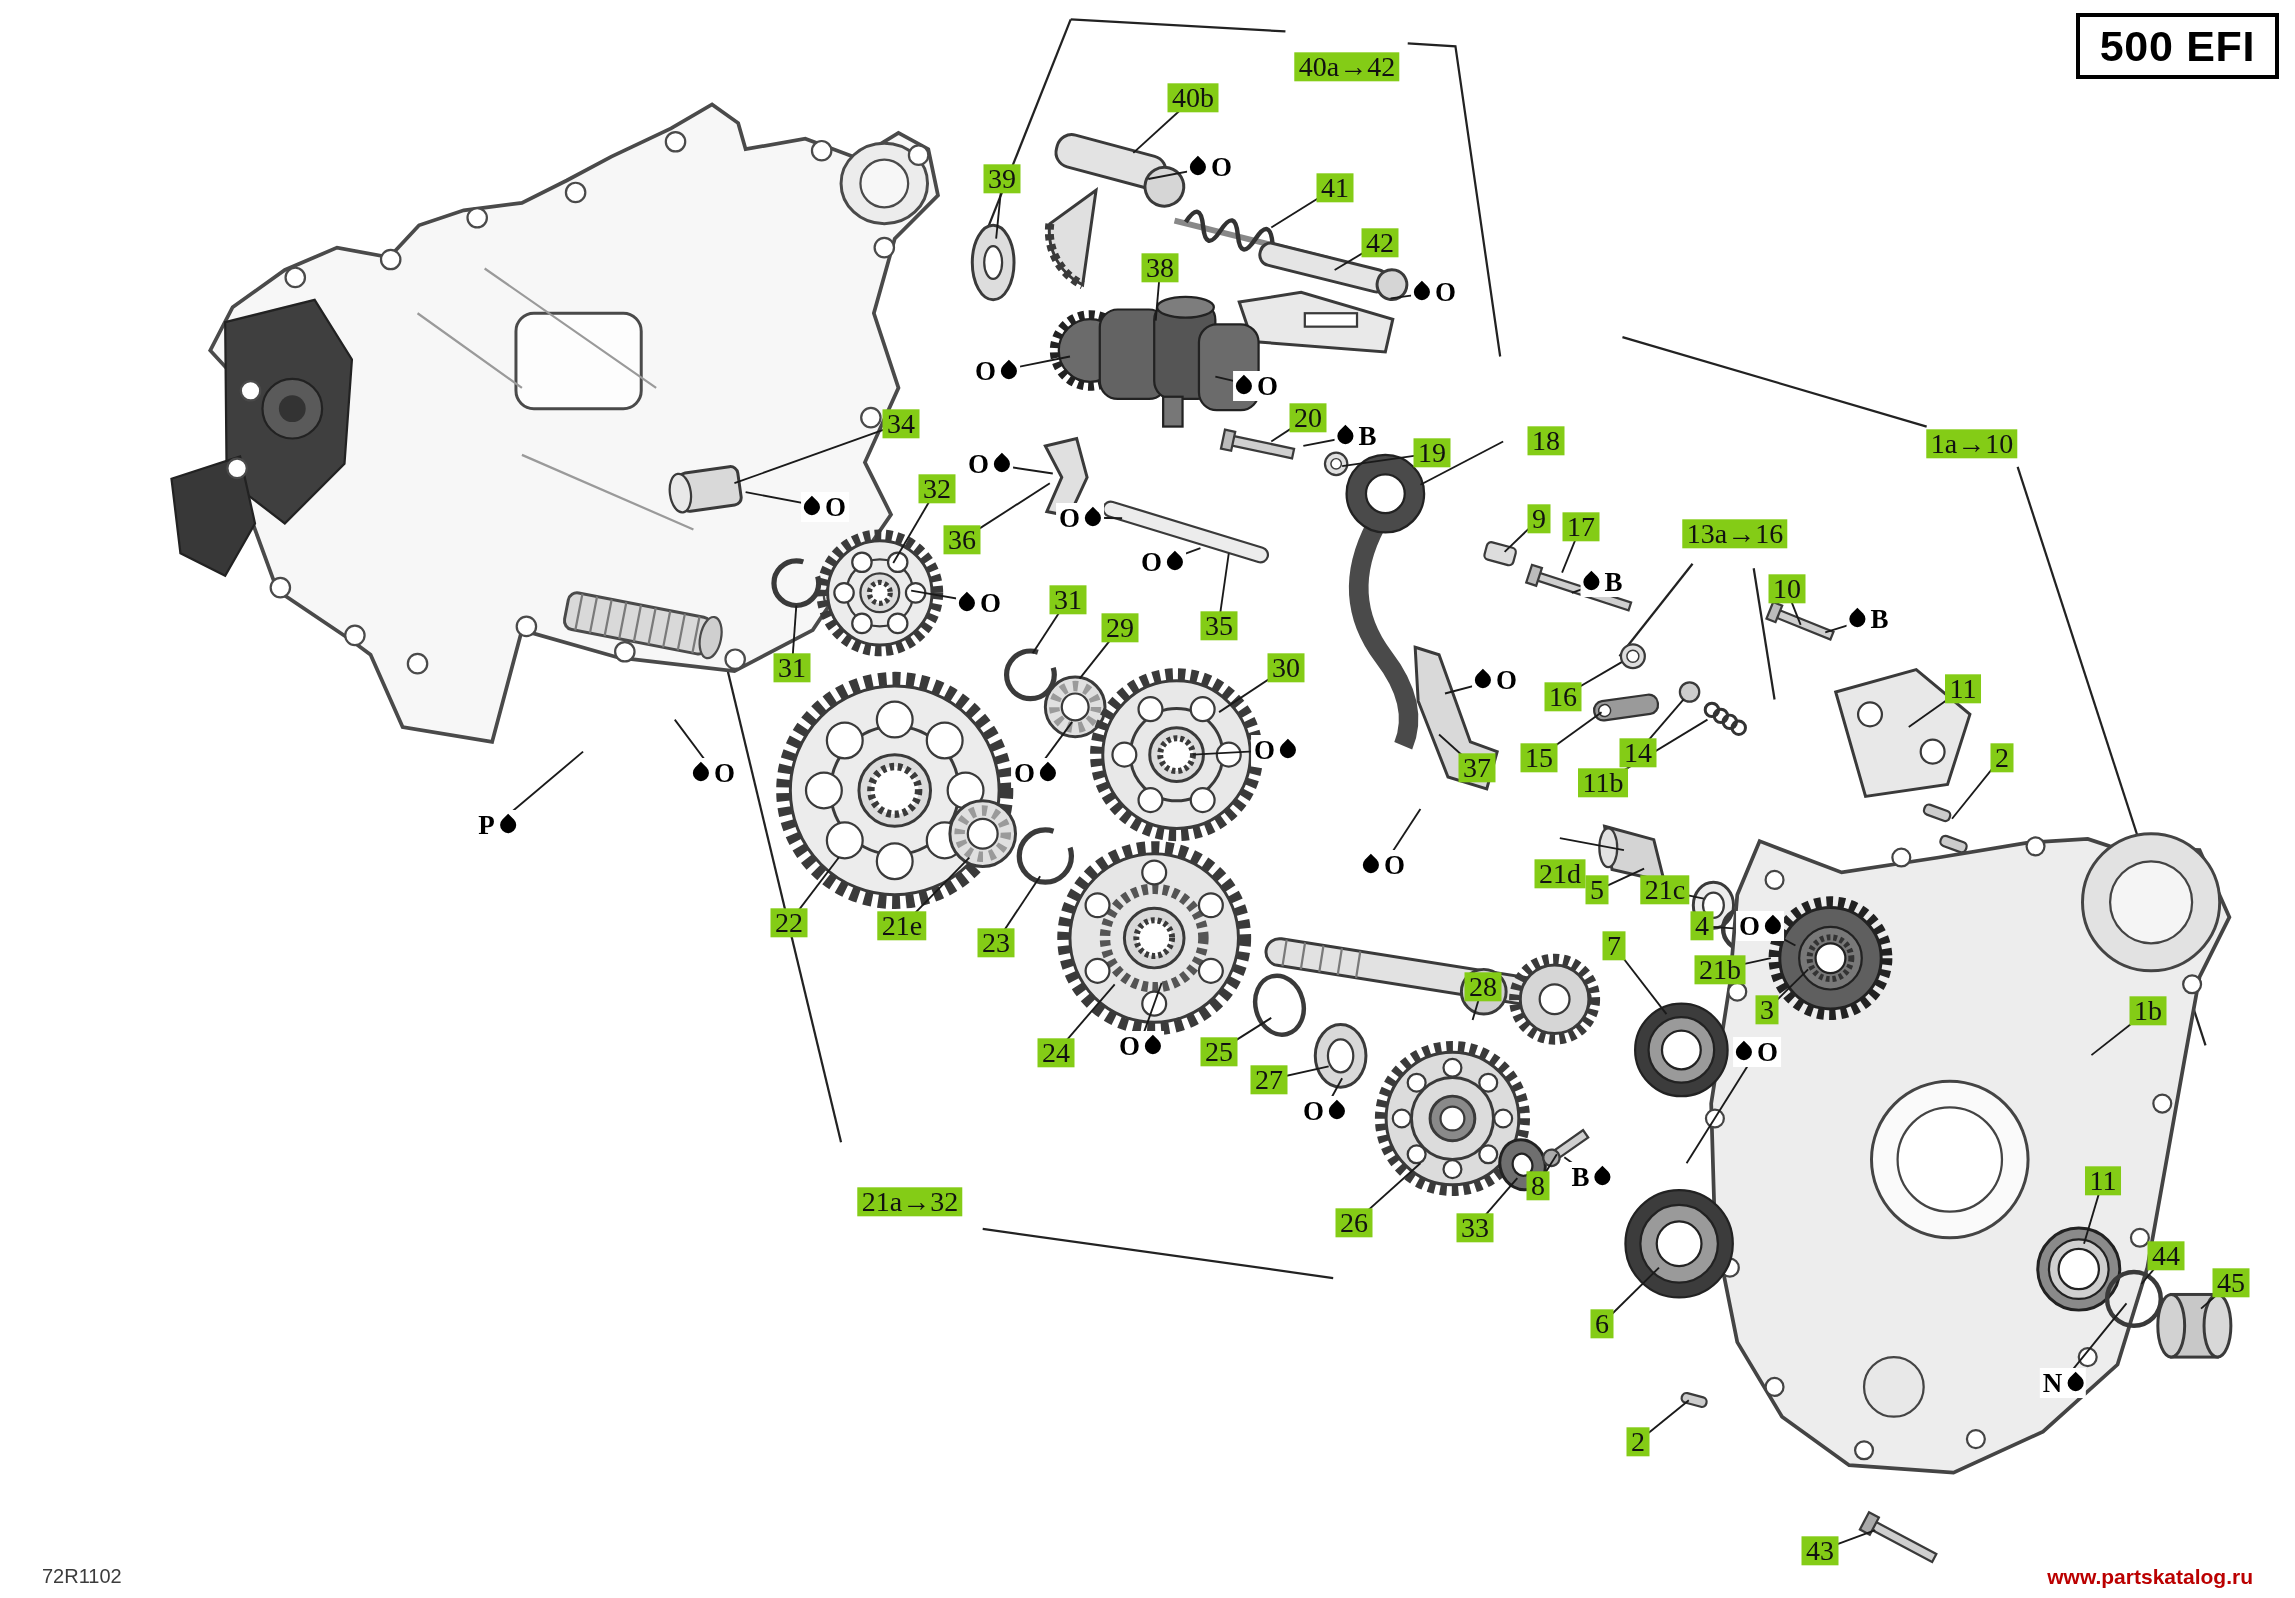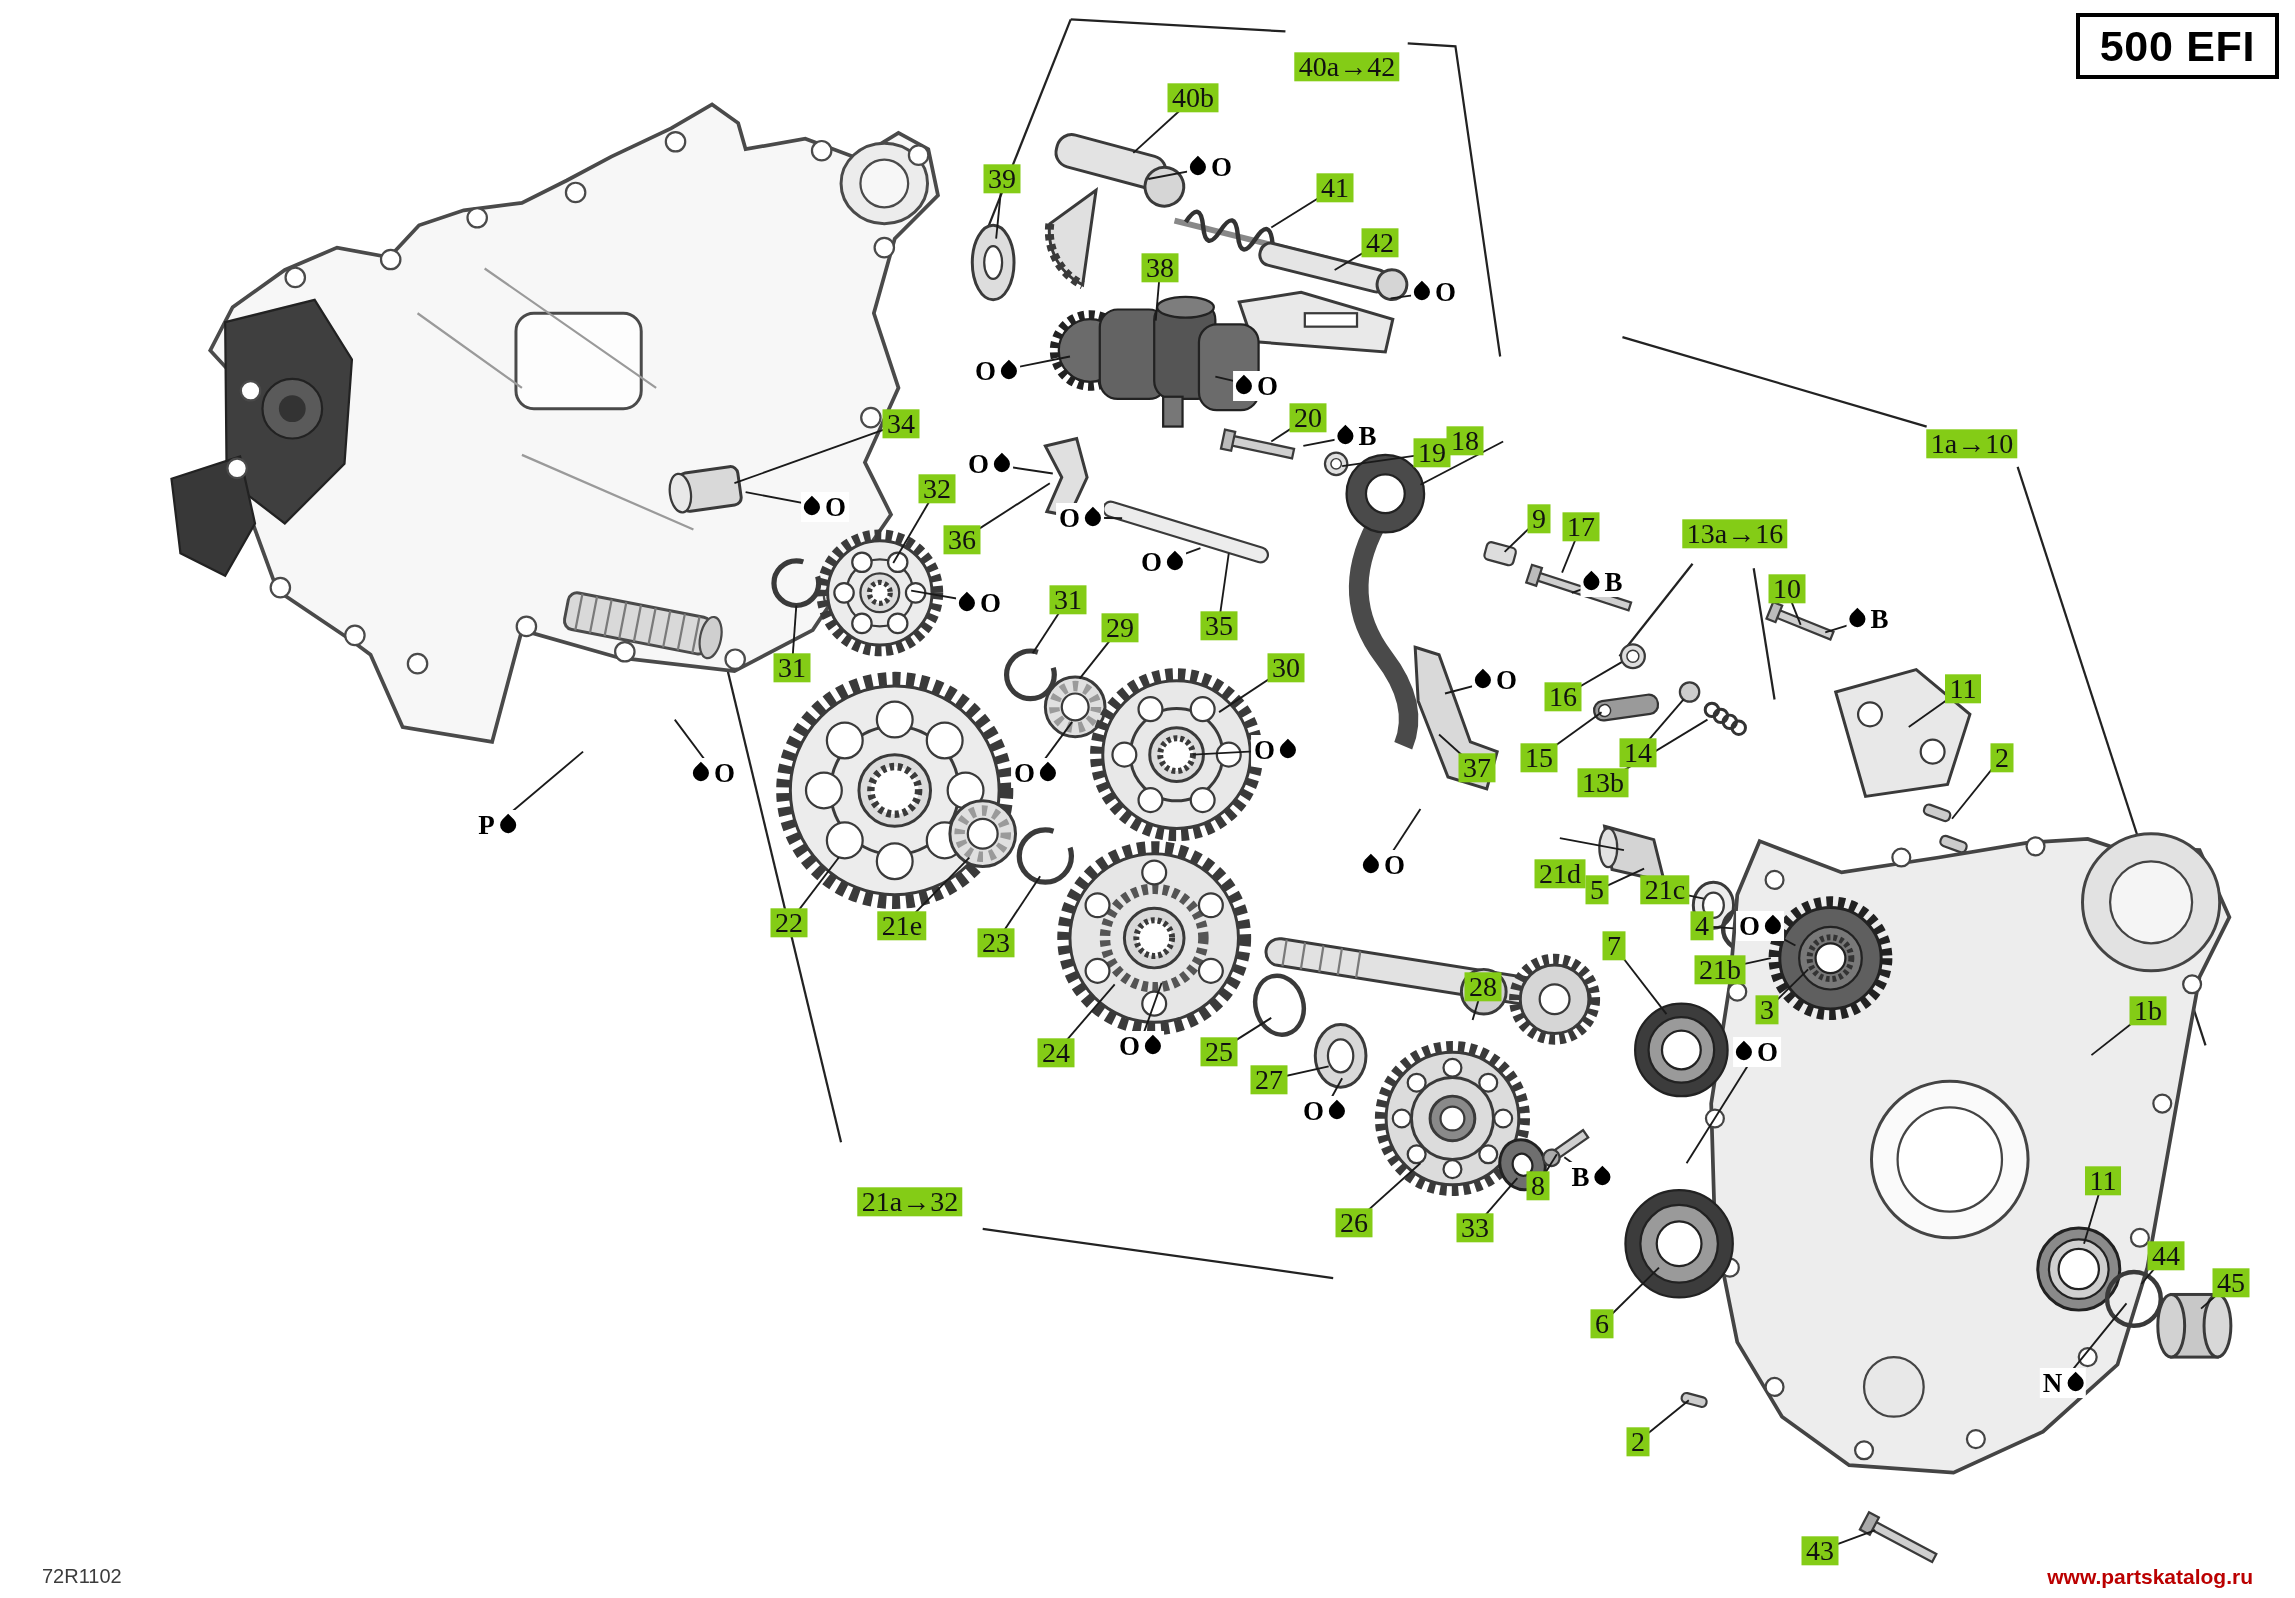--- a/index.html
+++ b/index.html
@@ -427,41 +427,41 @@
 
   <div id="annotation-layer">
       <div class="callout" style="left: 1193px; top: 98px;">40b</div>
       <div class="callout" style="left: 1347px; top: 67px;">40a→42</div>
       <div class="callout" style="left: 1335px; top: 188px;">41</div>
       <div class="callout" style="left: 1380px; top: 243px;">42</div>
       <div class="callout" style="left: 1002px; top: 179px;">39</div>
       <div class="callout" style="left: 1160px; top: 268px;">38</div>
       <div class="callout" style="left: 1308px; top: 418px;">20</div>
       <div class="callout" style="left: 1432px; top: 453px;">19</div>
-      <div class="callout" style="left: 1465px; top: 441px;">18</div>
+      <div class="callout" style="left: 1546px; top: 441px;">18</div>
       <div class="callout" style="left: 1539px; top: 519px;">9</div>
       <div class="callout" style="left: 1581px; top: 527px;">17</div>
       <div class="callout" style="left: 1735px; top: 534px;">13a→16</div>
       <div class="callout" style="left: 1787px; top: 589px;">10</div>
       <div class="callout" style="left: 1972px; top: 444px;">1a→10</div>
       <div class="callout" style="left: 1963px; top: 689px;">11</div>
       <div class="callout" style="left: 2002px; top: 758px;">2</div>
       <div class="callout" style="left: 901px; top: 424px;">34</div>
       <div class="callout" style="left: 937px; top: 489px;">32</div>
       <div class="callout" style="left: 962px; top: 540px;">36</div>
       <div class="callout" style="left: 792px; top: 668px;">31</div>
       <div class="callout" style="left: 1068px; top: 600px;">31</div>
       <div class="callout" style="left: 1120px; top: 628px;">29</div>
       <div class="callout" style="left: 1219px; top: 626px;">35</div>
       <div class="callout" style="left: 1286px; top: 668px;">30</div>
       <div class="callout" style="left: 1477px; top: 768px;">37</div>
       <div class="callout" style="left: 1563px; top: 697px;">16</div>
       <div class="callout" style="left: 1539px; top: 758px;">15</div>
       <div class="callout" style="left: 1638px; top: 753px;">14</div>
-      <div class="callout" style="left: 1603px; top: 783px;">13b</div>
+      <div class="callout" style="left: 1603px; top: 783px;">11b</div>
       <div class="callout" style="left: 1560px; top: 838px; margin-top: 36px;">21d</div>
       <div class="callout" style="left: 1597px; top: 890px;">5</div>
       <div class="callout" style="left: 1665px; top: 890px;">21c</div>
       <div class="callout" style="left: 1702px; top: 926px;">4</div>
       <div class="callout" style="left: 1720px; top: 970px;">21b</div>
       <div class="callout" style="left: 1767px; top: 1010px;">3</div>
       <div class="callout" style="left: 1614px; top: 946px;">7</div>
       <div class="callout" style="left: 1483px; top: 987px;">28</div>
       <div class="callout" style="left: 789px; top: 923px;">22</div>
       <div class="callout" style="left: 902px; top: 926px;">21e</div>

